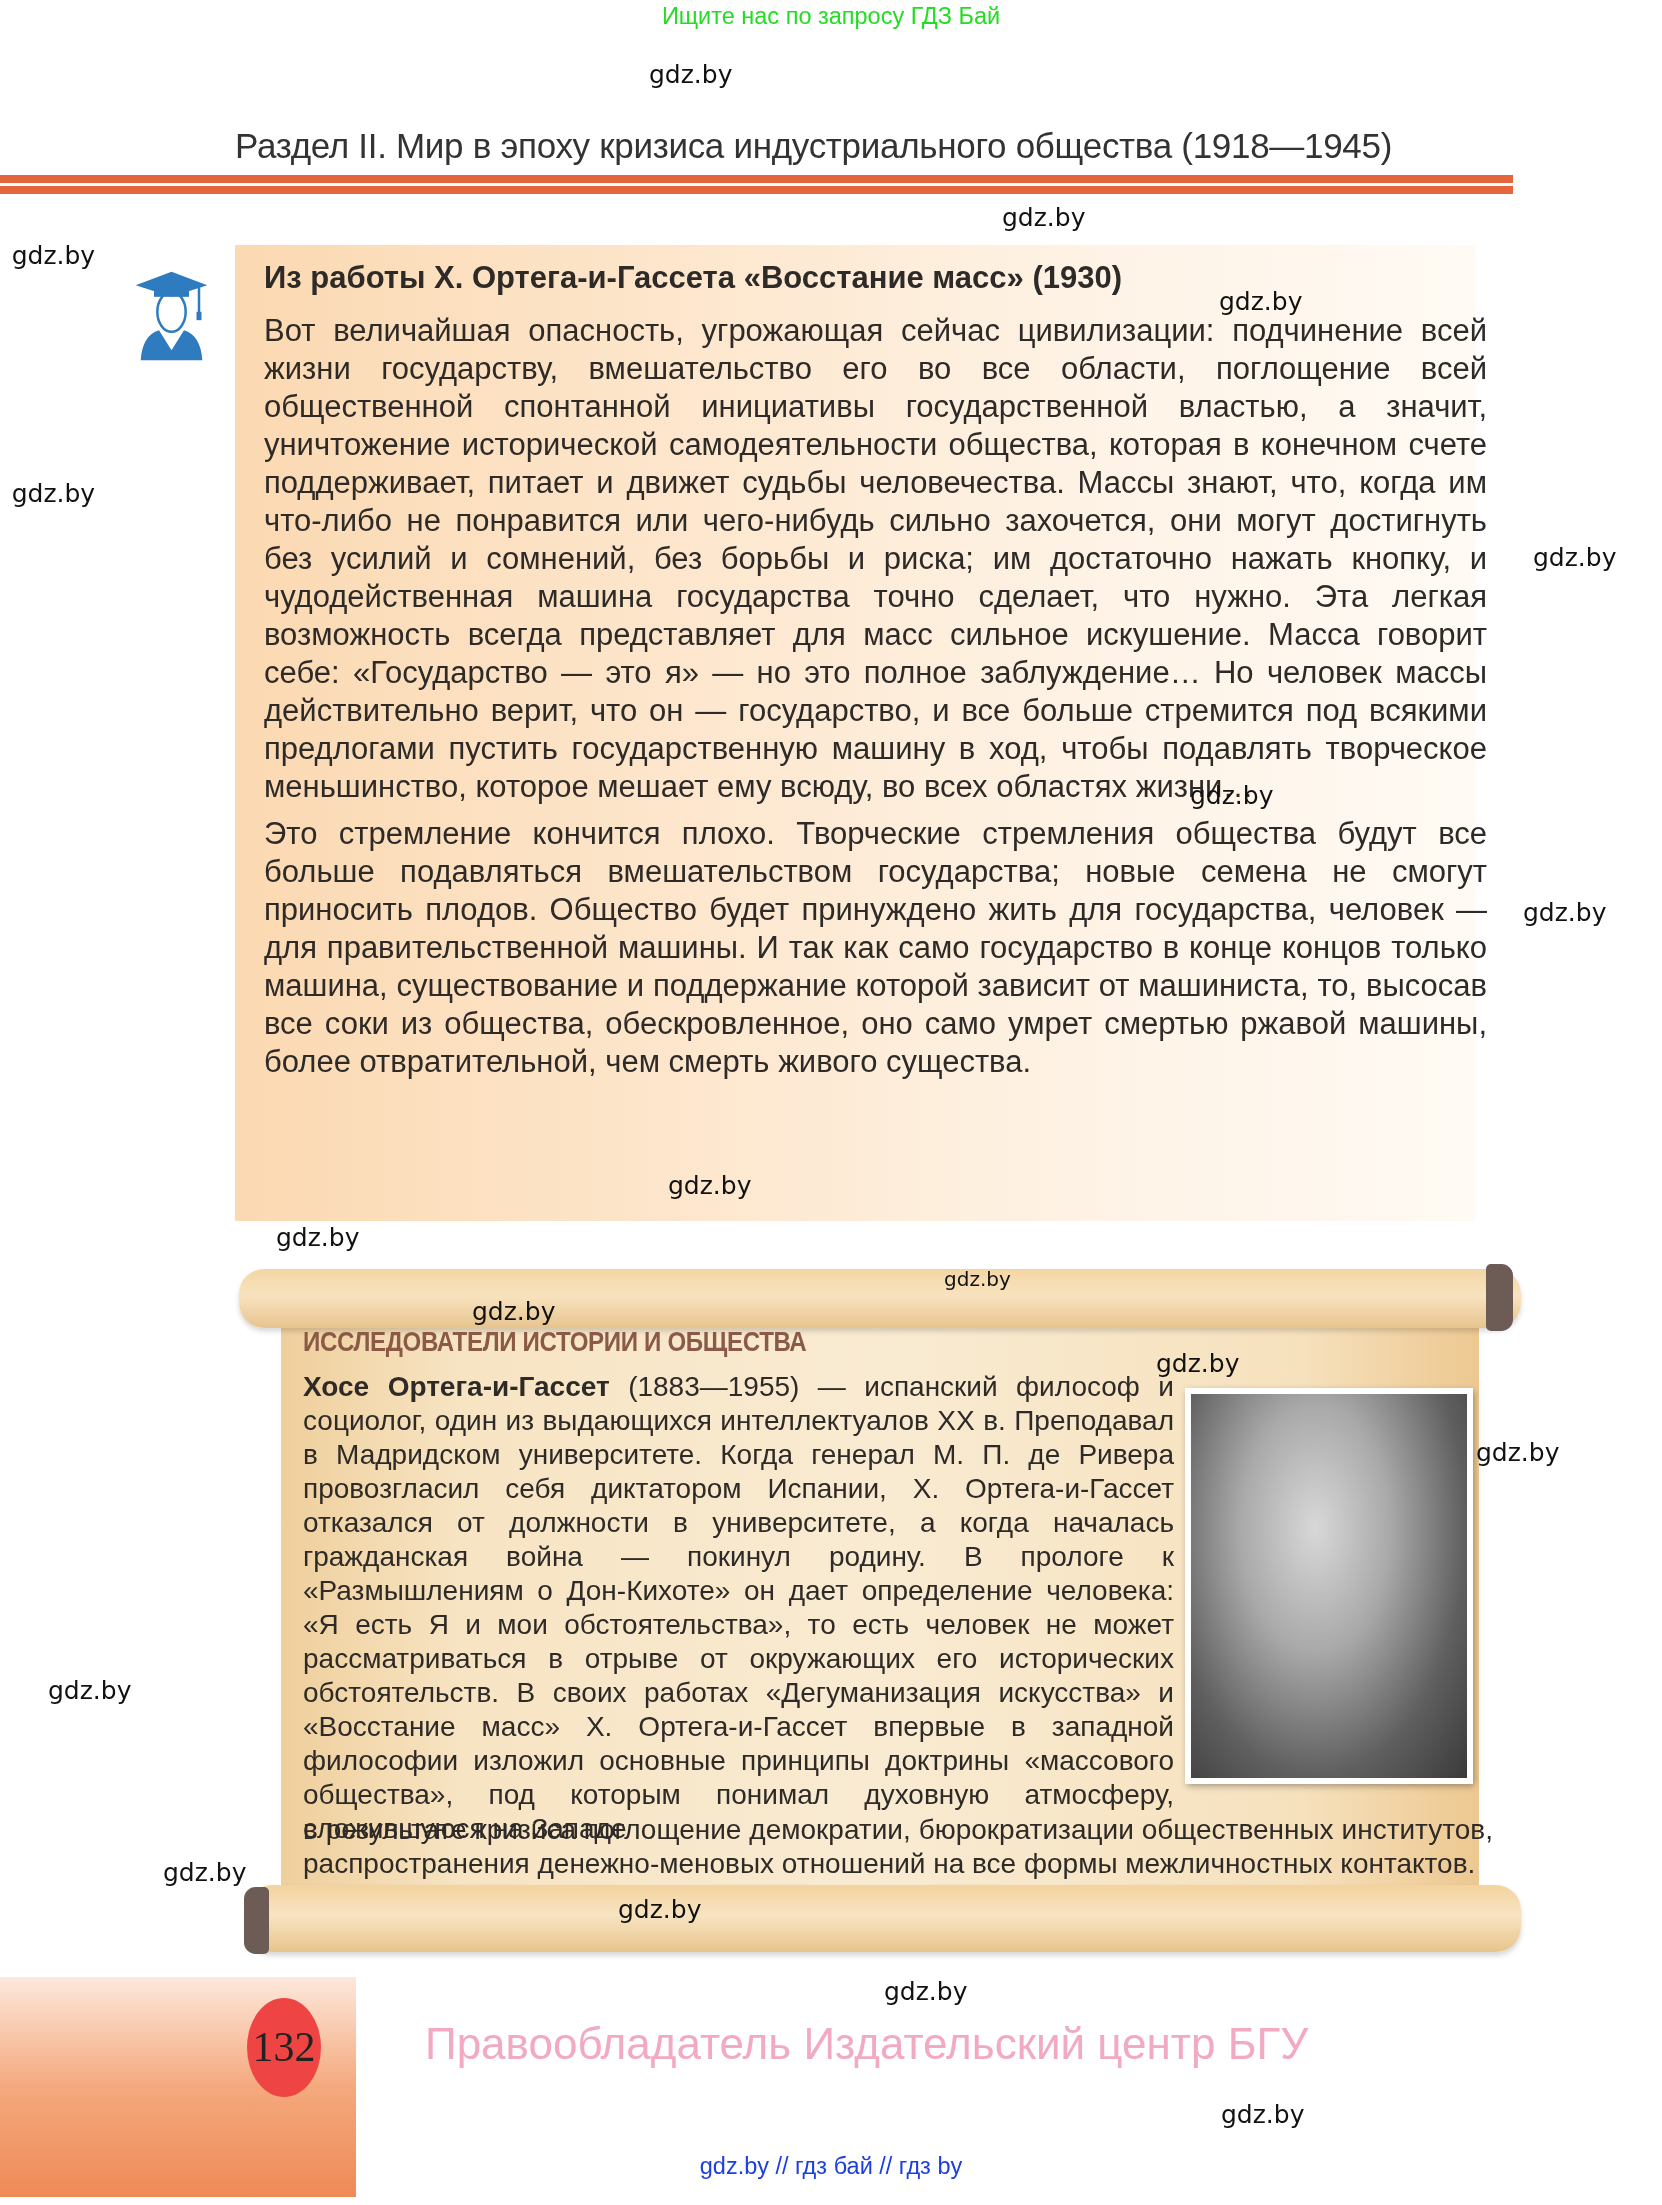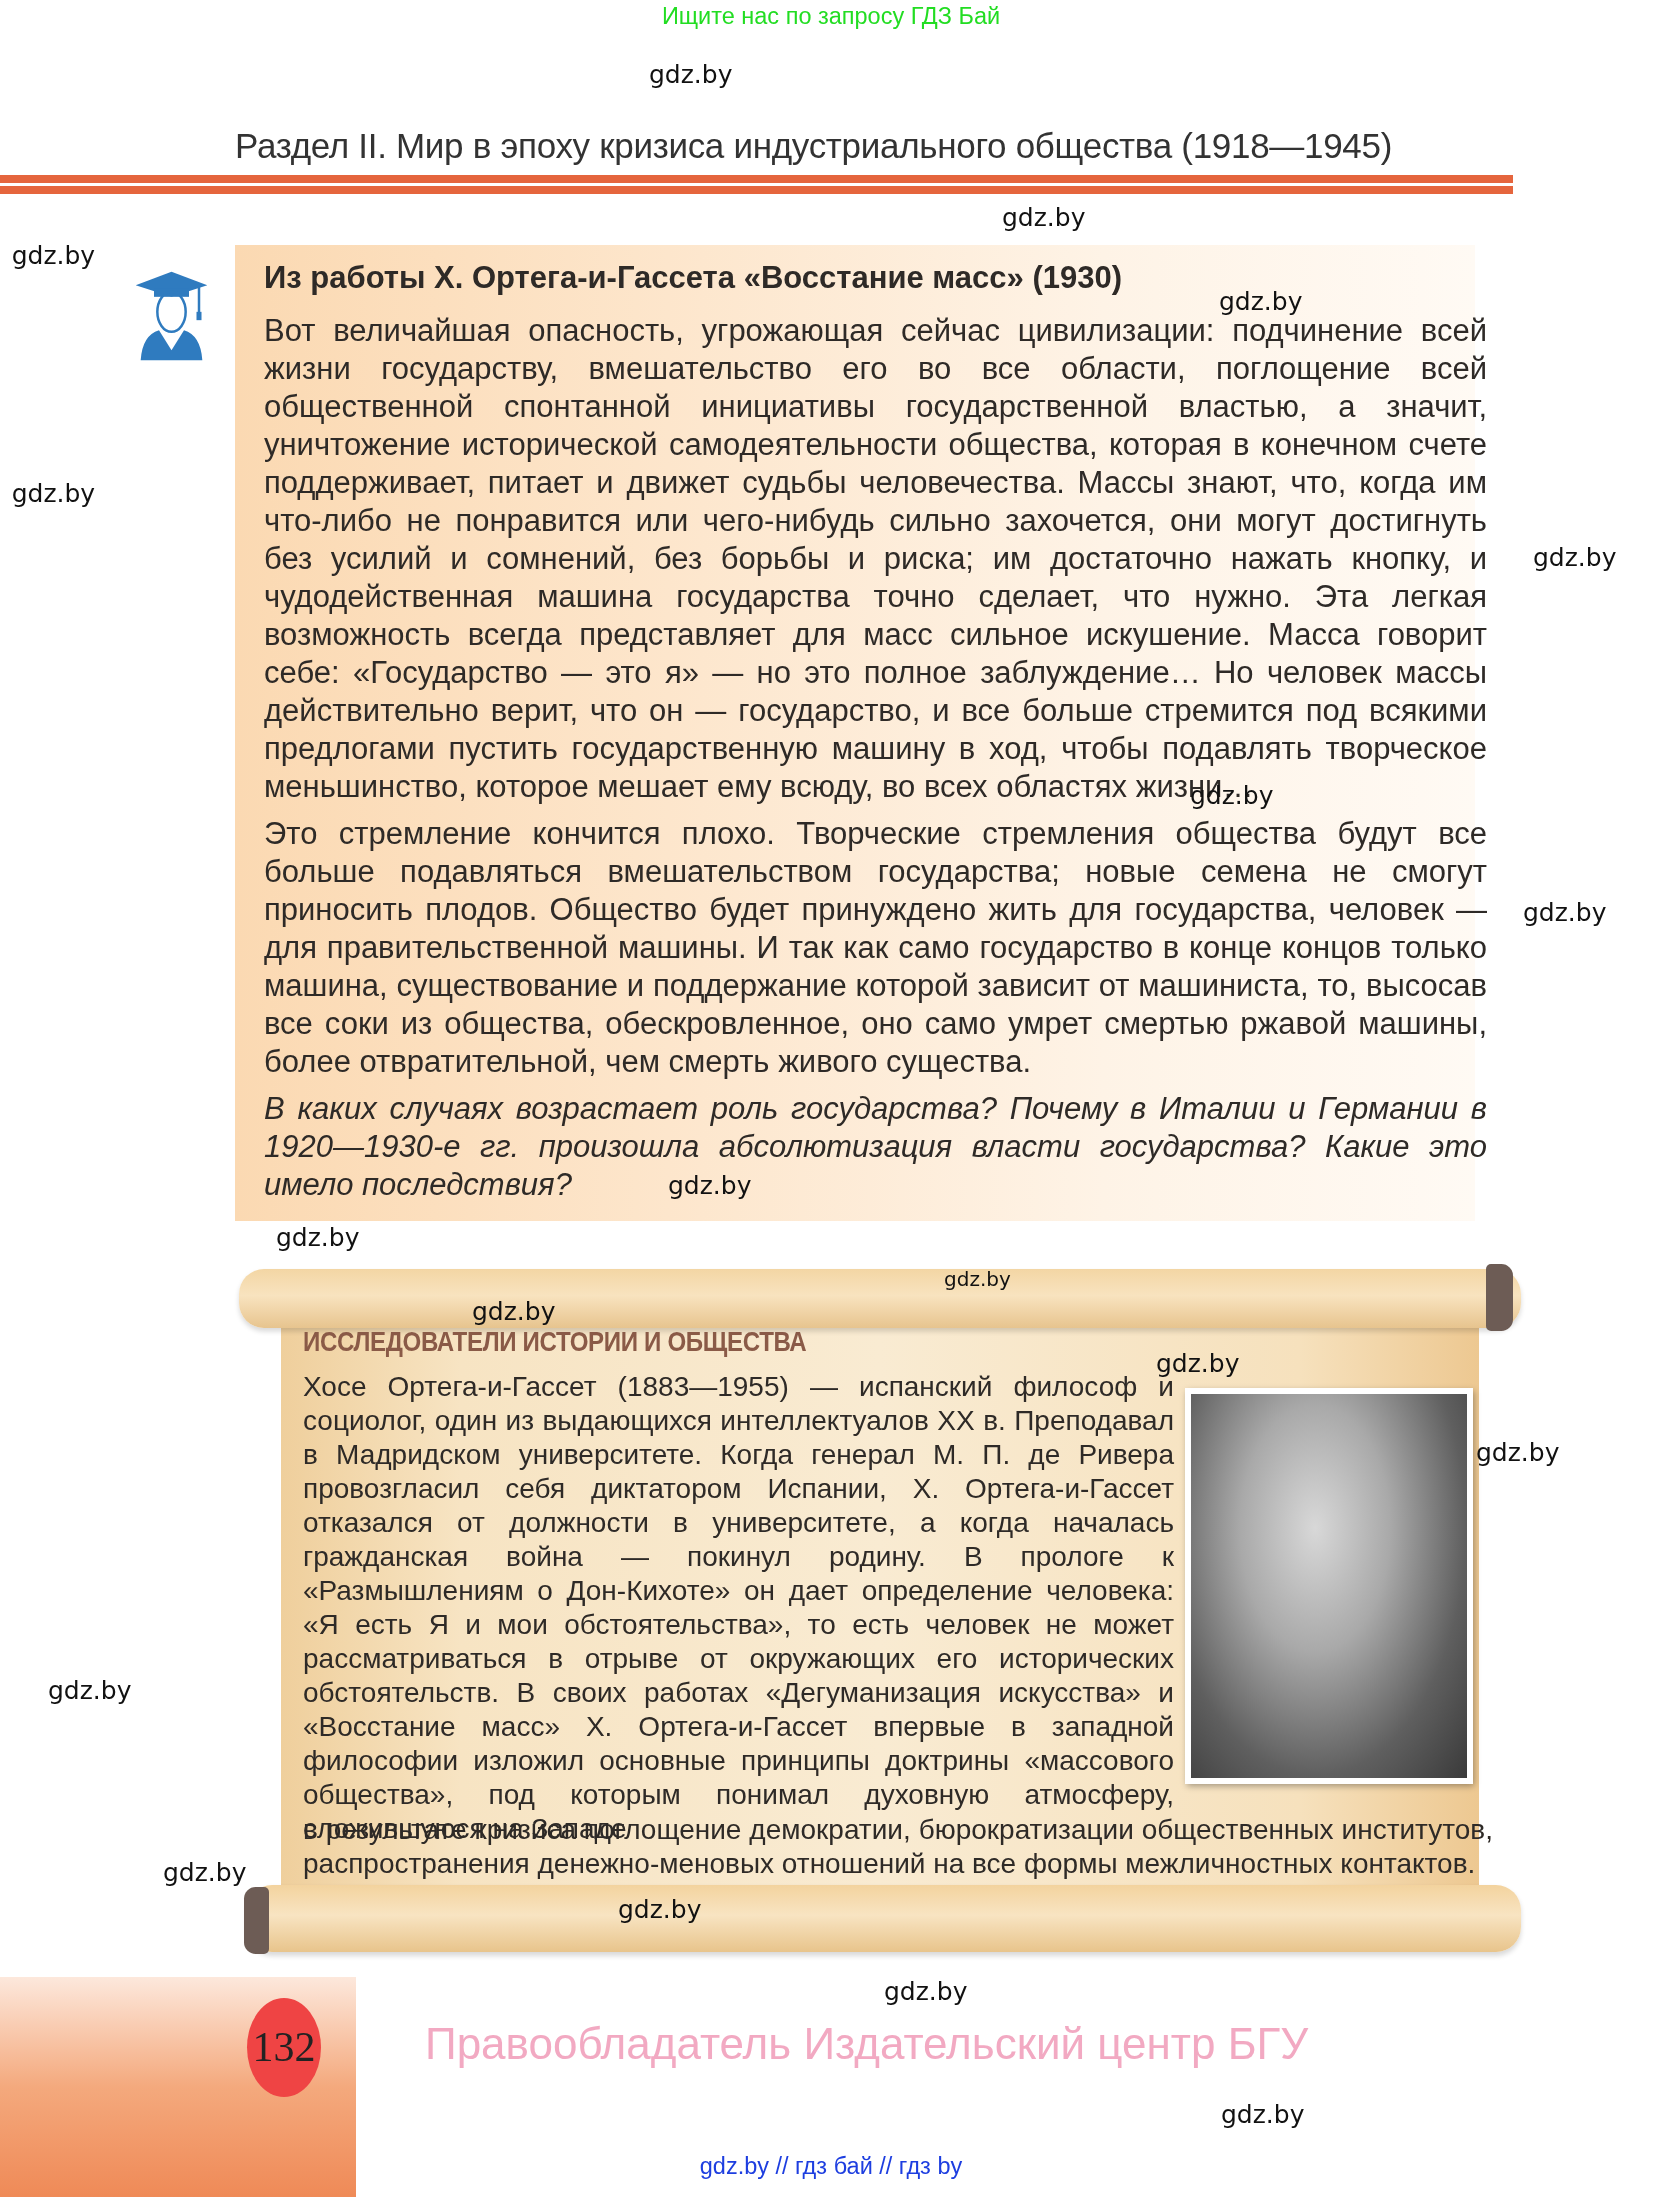--- a/index.html
+++ b/index.html
@@ -22,21 +22,21 @@
      background:linear-gradient(90deg,#efcf9c 0%, #f7e4c3 15%, #f9ebd2 50%, #f6e1bd 85%, #edc891 100%); }
   .roll-top { position:absolute; left:0; top:0; width:1282px; height:59px; border-radius:25px;
      background:linear-gradient(180deg,#f3d6a4 0%, #f8e3bf 45%, #e7c48e 100%); box-shadow:0 3.4px 5px rgba(0,0,0,0.15); }
   .roll-top-end { position:absolute; right:8.4px; top:-5px; width:27px; height:67px; background:#6d5c55; border-radius:5px 11.7px 11.7px 5px; }
   .roll-bottom { position:absolute; left:8.4px; top:616px; width:1274px; height:67px; border-radius:25px;
      background:linear-gradient(180deg,#f3d39e 0%, #f8e4c2 45%, #e8c48b 100%); box-shadow:0 3.4px 5px rgba(0,0,0,0.15); }
   .roll-bottom-end { position:absolute; left:-3.4px; top:1.7px; width:25px; height:67px; background:#6d5c55; border-radius:11.7px 5px 5px 11.7px; }
   .s-heading { left:303px; top:1326px; font-size:28px; font-weight:bold; color:#8a5a47; letter-spacing:-0.4px; transform:scaleX(0.86); transform-origin:left; }
   .s-body { left:303px; top:1370px; width:871px; font-size:28px; line-height:34px; text-align:justify; color:#2e2a27; }
   .s-body-full { left:303px; top:1813px; width:1190px; font-size:28px; line-height:34px; text-align:justify; color:#2e2a27; }
-  .s-body .bold { font-weight:normal; }
+  .s-body .bold { font-weight:bold; }
   .photo { left:1185px; top:1388px; width:276px; height:384px; background:#fff; padding:5.9px;
            box-shadow:1.7px 3.4px 6.7px rgba(0,0,0,0.35); }
   .photo-inner { width:100%; height:100%;
      background:radial-gradient(ellipse at 45% 35%, #d8d8d8 0%, #a9a9a9 35%, #5f5f5f 70%, #3a3a3a 100%); }
   .page-tab { left:0; top:1977px; width:356px; height:220px; background:linear-gradient(180deg,#fde8dc 0%, #f4a97d 50%, #ef8a57 100%); }
   .page-num { left:247px; top:1998px; width:74px; height:99px; border-radius:50%; background:#ef4444; text-align:center;
               font-family:"Liberation Serif", serif; font-size:42px; line-height:99px; color:#222; }
   .copyright { left:402px; top:2019px; font-size:44px; color:#f2a9c2;margin-left:23px; }
   .footer-links { left:0; width:1662px; top:2153px; text-align:center; font-size:23.5px; color:#1d3ee0; }
 </style>
@@ -68,21 +68,20 @@
     <path d="M8,108 Q10,78 30,72 L45,96 L60,72 Q80,78 82,108 Z" fill="#2f7bbf"></path>
   </svg>
 </div>
 
 <div class="abs q-title">Из работы Х. Ортега-и-Гассета «Восстание масс» (1930)</div>
 <div class="wm" style="left:1219px;top:287px;">gdz.by</div>
 
 <div class="abs q-body" style="width:1223px;">
   <p>Вот величайшая опасность, угрожающая сейчас цивилизации: подчинение всей жизни государству, вмешательство его во все области, поглощение всей общественной спонтанной инициативы государственной властью, а значит, уничтожение исторической самодеятельности общества, которая в конечном счете поддерживает, питает и движет судьбы человечества. Массы знают, что, когда им что-либо не понравится или чего-нибудь сильно захочется, они могут достигнуть без усилий и сомнений, без борьбы и риска; им достаточно нажать кнопку, и чудодейственная машина государства точно сделает, что нужно. Эта легкая возможность всегда представляет для масс сильное искушение. Масса говорит себе: «Государство — это я» — но это полное заблуждение… Но человек массы действительно верит, что он — государство, и все больше стремится под всякими предлогами пустить государственную машину в ход, чтобы подавлять творческое меньшинство, которое мешает ему всюду, во всех областях жизни…</p>
   <p>Это стремление кончится плохо. Творческие стремления общества будут все больше подавляться вмешательством государства; новые семена не смогут приносить плодов. Общество будет принуждено жить для государства, человек — для правительственной машины. И так как само государство в конце концов только машина, существование и поддержание которой зависит от машиниста, то, высосав все соки из общества, обескровленное, оно само умрет смертью ржавой машины, более отвратительной, чем смерть живого существа.</p>
-  <p class="q-question">В каких случаях возрастает роль государства? Почему в Италии и Германии в 1920—1930-е гг. произошла абсолютизация власти государства? Какие это имело последствия?</p>
 </div>
 <div class="wm" style="left:1190px;top:781px;">gdz.by</div>
 <div class="wm" style="left:668px;top:1171px;">gdz.by</div>
 <div class="wm" style="left:276px;top:1223px;">gdz.by</div>
 
 <div class="abs scroll">
   <div class="scroll-paper"></div>
   <div class="roll-top">
       <div class="roll-top-end"></div>
     </div>

